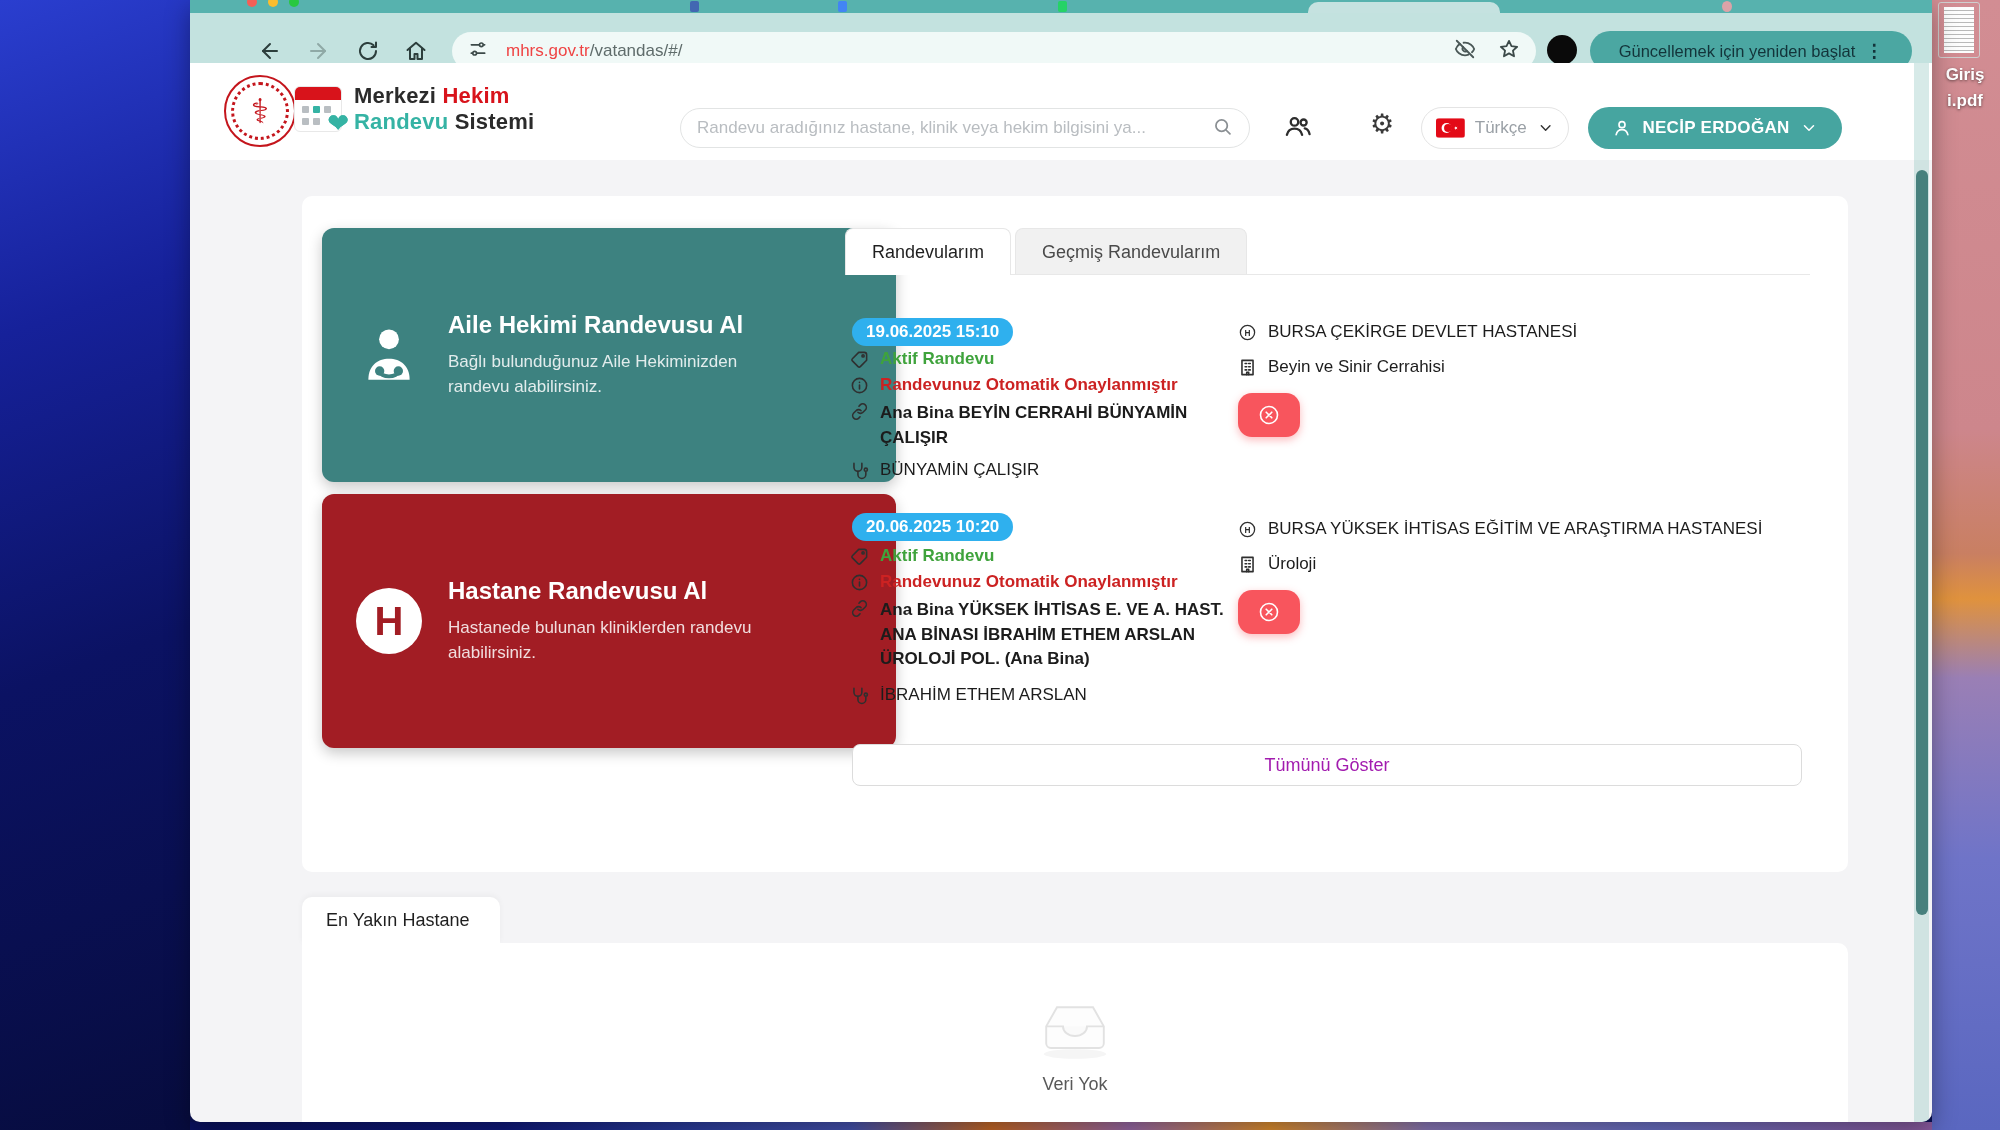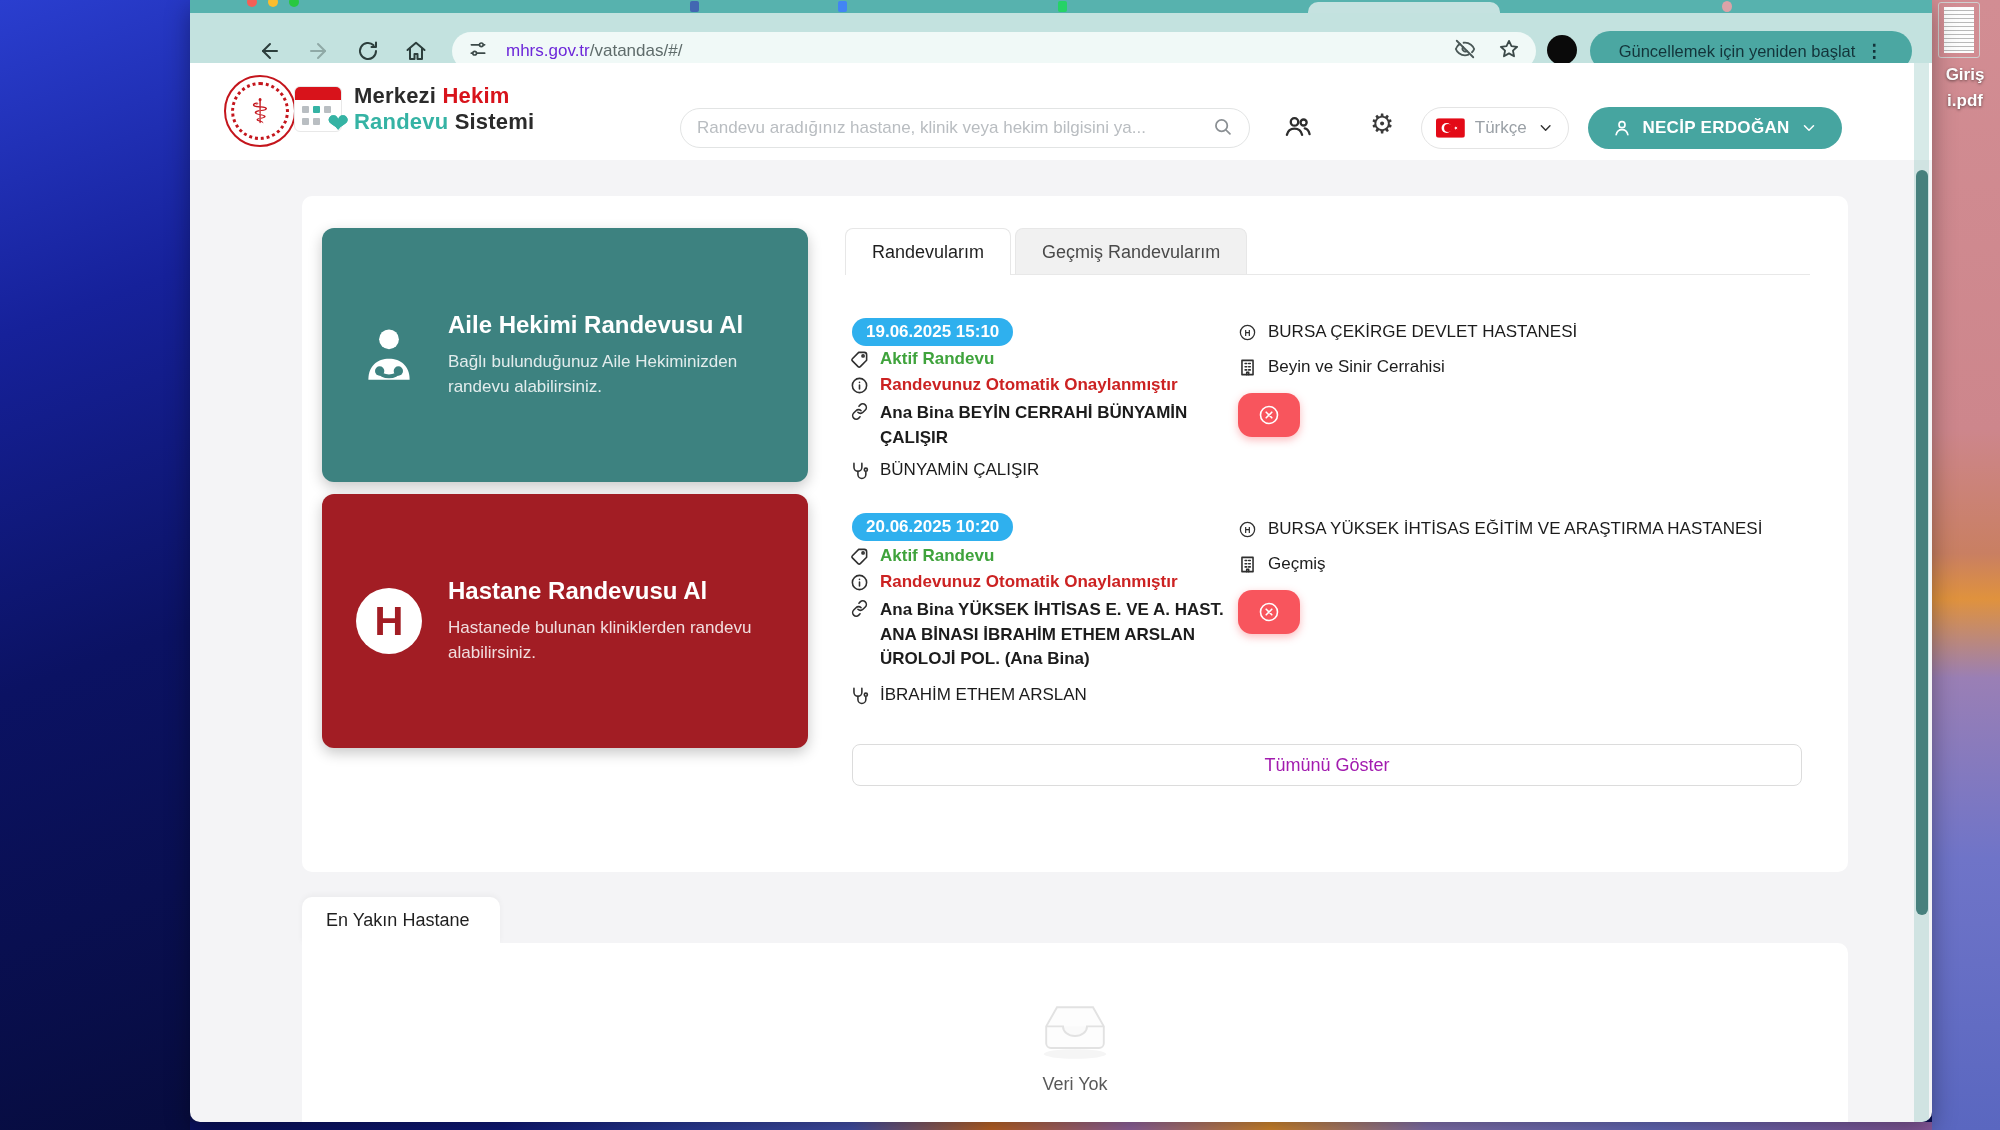--- a/index.html
+++ b/index.html
@@ -26,21 +26,21 @@
   .tabstrip { position:absolute; left:0; top:0; width:1742px; height:13px; background:#57b2ae; }
   .tl-dot { position:absolute; top:-3px; width:10px; height:10px; border-radius:50%; }
   .fav { position:absolute; top:1px; width:9px; height:11px; border-radius:2px; }
   .active-tab { position:absolute; left:1118px; top:2px; width:192px; height:13px; background:#c5e2e0; border-radius:10px 10px 0 0; }
 
   .toolbar { position:absolute; left:0; top:13px; width:1742px; height:50px; background:#c3e2df; }
   .tbtn { position:absolute; top:26px; width:24px; height:24px; color:#2c3e3c; }
   .tbtn svg { width:24px; height:24px; }
   .urlbar { position:absolute; left:262px; top:19px; width:1084px; height:38px; background:#f0f9f7;
     border-radius:19px; display:flex; align-items:center; padding:0 16px; }
-  .urlbar .host { color:#6d28d9; font-size:17px; }
+  .urlbar .host { color:#ef4444; font-size:17px; }
   .urlbar .path { color:#5f6c6b; font-size:17px; }
   .url-input-wrap { flex:1; display:flex; align-items:center; margin-left:18px; white-space:nowrap; overflow:hidden; }
   .avatar { position:absolute; left:1357px; top:22px; width:30px; height:30px; border-radius:50%; background:#0a0a0a; }
   .update-btn { position:absolute; left:1400px; top:18px; width:322px; height:40px; background:#4ba7a2; border-radius:20px;
     display:flex; align-items:center; justify-content:center; gap:10px; color:#13343a; font-size:16.5px;text-align:right; }
   .update-btn .dots { font-size:18px; font-weight:bold; color:#13343a; letter-spacing:0; }
 
   
   .site-header { position:absolute; left:0; top:63px; width:1742px; height:97px; background:#ffffff; }
   .seal { position:absolute; left:34px; top:75px; width:72px; height:72px; border:2px solid #c4151c; border-radius:50%;
@@ -60,21 +60,21 @@
   .search input::placeholder { color:#b9bdc1; }
   .hicon { position:absolute; color:#2d2d2d; }
   .lang { position:absolute; left:1231px; top:107px; width:148px; height:42px; border:1px solid #e4e4e4; border-radius:21px;
     background:#fff; display:flex; align-items:center; padding:0 14px; gap:10px; }
   .lang .lbl { color:#9aa0a6; font-size:17px; flex:1; }
   .user-btn { position:absolute; left:1398px; top:107px; width:254px; height:42px; background:#46a5a0; border-radius:21px;
     color:#fff; display:flex; align-items:center; justify-content:center; gap:10px; font-size:17px; font-weight:bold; letter-spacing:.3px; }
 
   
   .panel1 { position:absolute; left:112px; top:196px; width:1546px; height:676px; background:#fff; border-radius:10px; }
-  .card { position:absolute; left:132px; width:486px; height:254px; border-radius:12px; color:#fff;
+  .card { position:absolute; left:132px; width:574px; height:254px; border-radius:12px; color:#fff;
     box-shadow:0 5px 14px rgba(0,0,0,.22); display:flex; align-items:center; padding:0 34px; gap:26px; }
   .card.family { top:228px; background:#3d8280; }
   .card.hosp { top:494px; background:#a21d24; }
   .card h3 { font-size:24px; font-weight:bold; margin-bottom:10px; }
   .card p { font-size:17px; line-height:1.5; color:rgba(255,255,255,.85); max-width:310px; }
   .hcircle { width:66px; height:66px; border-radius:50%; background:#fff; color:#a21d24; display:flex; align-items:center;
     justify-content:center; font-size:40px; font-weight:bold; flex:0 0 66px; }
 
   .tabrow { position:absolute; left:655px; top:228px; display:flex; }
   .tab { height:47px; display:flex; align-items:center; padding:0 26px; font-size:18px; border:1px solid #e7e7e7; border-bottom:none;
@@ -381,21 +381,21 @@
             <text x="12" y="16" text-anchor="middle" font-size="10.5" font-weight="bold" fill="#2f2f2f" stroke="none" font-family="Liberation Sans">H</text>
           </svg></span>
       <span class="t-plain">BURSA YÜKSEK İHTİSAS EĞİTİM VE ARAŞTIRMA HASTANESİ</span>
     </div>
     <div class="arow" style="left:1048px;top:554px;">
       <span class="ic"><svg class="st" viewBox="0 0 24 24" stroke-width="1.6">
             <rect x="5" y="3" width="14" height="18"></rect>
             <path d="M9 7h2M13.5 7h2M9 11h2M13.5 11h2M9 15h2M13.5 15h2"></path>
             <path d="M11 21v-3h2.5v3"></path>
           </svg></span>
-      <span class="t-plain">Geçmiş</span>
+      <span class="t-plain">Üroloji</span>
     </div>
     <div class="cancel-btn" style="left:1048px;top:590px;">
       <svg class="st" viewBox="0 0 24 24" width="24" height="24">
           <circle cx="12" cy="12" r="8.5" stroke-width="1.6"></circle>
           <path d="M9.2 9.2l5.6 5.6M14.8 9.2l-5.6 5.6" stroke-width="1.6"></path>
         </svg>
     </div>
 
     <div class="show-all">Tümünü Göster</div>
 

